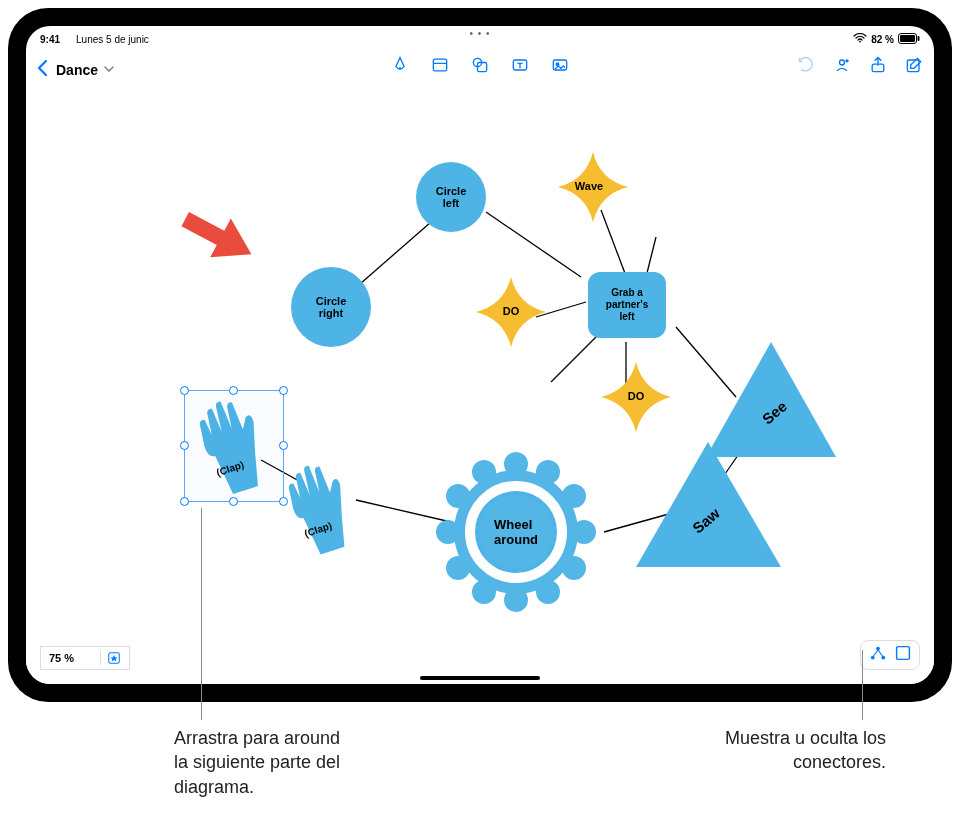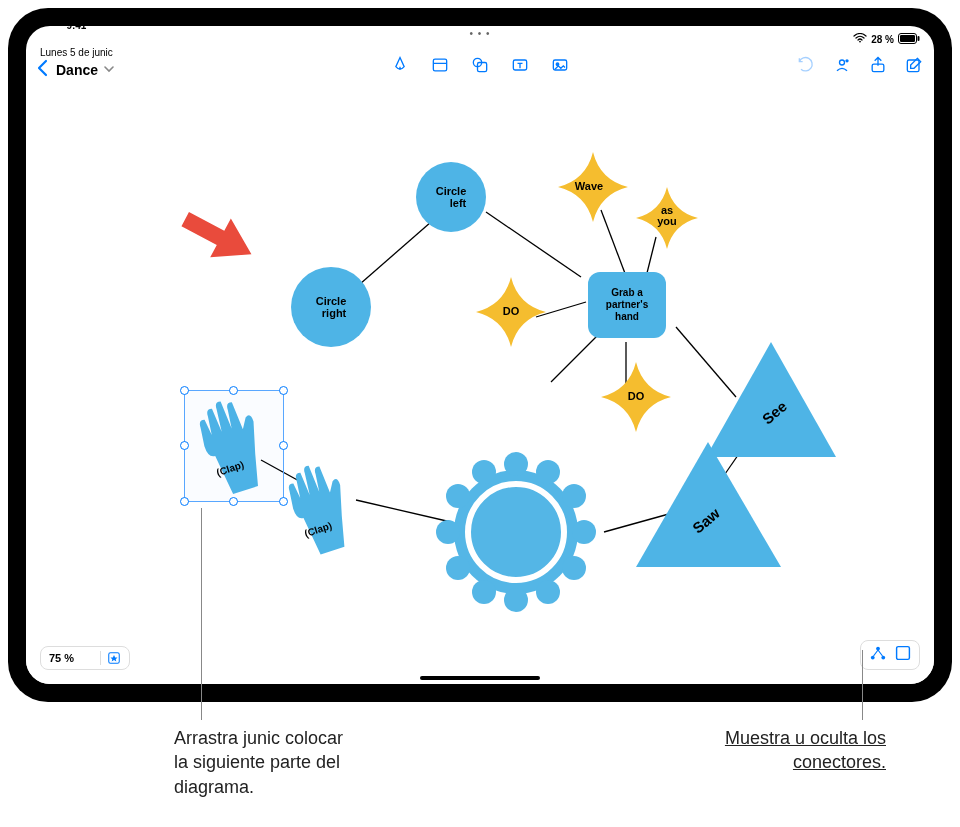--- a/index.html
+++ b/index.html
@@ -28,21 +28,21 @@
     overflow: hidden;
   }
   .statusbar {
     display: flex;
     justify-content: space-between;
     align-items: center;
     font-size: 10px;
     padding: 4px 14px 0 14px;
     height: 22px;
   }
-  .statusbar .left { display:flex; gap:16px; align-items:center; font-weight:600;flex-direction:column; }
+  .statusbar .left { display:flex; gap:16px; align-items:center; font-weight:600; }
   .statusbar .right { display:flex; gap:4px; align-items:center; font-weight:600; }
   .toolbar {
     display: flex;
     align-items: center;
     height: 34px;
     padding: 0 10px;
     gap: 10px;
   }
   .toolbar .tb-left { display:flex; align-items:center; gap:4px; flex:1;margin-top:10px; }
   .toolbar .tb-center { display:flex; align-items:center; gap:20px; justify-content:center; flex:2; color:#007aff; }
@@ -53,41 +53,41 @@
   .tool-icon { width:20px; height:20px; display:flex; align-items:center; justify-content:center; }
   .tool-icon svg { width:20px; height:20px; stroke:#007aff; fill:none; stroke-width:1.6; }
   .canvas {
     position: absolute;
     top: 56px; left:0; right:0; bottom:0;
     background:#fff;
   }
   .bottom-left-ctrl {
     position:absolute; bottom:14px; left:14px;
     display:flex; align-items:center; gap:24px;
-    background:#fff; border:1px solid #ddd; border-radius:8px;
+    background:#fff; border:1px solid #ddd; border-radius:0;
     padding:4px 8px; font-size:11px; font-weight:600;
   }
   .star-btn { color:#007aff; display:flex; align-items:center; border-left:1px solid #ddd; padding-left:6px; margin-left:2px;}
   .bottom-right-ctrl {
     position:absolute; bottom:14px; right:14px;
     display:flex; align-items:center; gap:8px;
     background:#fff; border:1px solid #ddd; border-radius:8px;
     padding:4px 8px;
   }
   .home-indicator {
     position:absolute; bottom:4px; left:50%; transform:translateX(-50%);
     width:120px; height:4px; background:#000; border-radius:3px;
   }
   .top-dots {
     position:absolute; top:0; left:50%; transform:translateX(-50%);
     color:#666; font-size:10px; letter-spacing:1px; padding-top:2px;
   }
   
   .node { position:absolute; display:flex; align-items:center; justify-content:center; text-align:center; font-size:11px; font-weight:600; }
-  .circle-node { background:#4eb4e6; border-radius:50%; color:#000;text-align:right; }
+  .circle-node { background:#4eb4e6; border-radius:50%; color:#000; }
   .rsquare-node { background:#4eb4e6; border-radius:12px; color:#000; padding:6px; }
   .star4 { width:70px; height:70px; }
   .star4 svg { width:100%; height:100%; }
   .star-label { position:absolute; font-size:11px; font-weight:700; color:#000; }
   .wheel-ring {
     position:absolute; display:flex; align-items:center; justify-content:center;
   }
   .wheel-outer {
     width:160px; height:160px; position:relative;
   }
@@ -131,21 +131,21 @@
         <span>9:41</span>
         <span style="font-weight:400;">Lunes 5 de junic</span>
       </div>
       <div class="right">
         <span>
           <svg width="14" height="10" viewBox="0 0 14 10">
               <path d="M1 3 Q7 -2 13 3 M3 5 Q7 1.5 11 5 M5 7 Q7 5 9 7" stroke="#000" fill="none" stroke-width="1.2" stroke-linecap="round"></path>
               <circle cx="7" cy="8.6" r="0.9" fill="#000"></circle>
             </svg>
         </span>
-        <span>28 %</span>
+        <span>82 %</span>
         <span>
           <svg width="22" height="11" viewBox="0 0 22 11">
               <rect x="0.5" y="0.5" width="18" height="10" rx="2.5" stroke="#000" fill="none"></rect>
               <rect x="2" y="2" width="15" height="7" rx="1.2" fill="#000"></rect>
               <rect x="19.5" y="3" width="2" height="5" rx="1" fill="#000"></rect>
             </svg>
         </span>
       </div>
     </div>
 
@@ -255,43 +255,36 @@
 
       <div class="node circle-node" style="left:265px; top:185px; width:80px; height:80px; white-space:pre-line;">Circle
 right</div>
 
       <div class="node star4" style="left:532px; top:70px;">
         <svg viewBox="0 0 70 70">
             <path d="M35 0 Q42 28 70 35 Q42 42 35 70 Q28 42 0 35 Q28 28 35 0 Z" fill="#f5bd2f"></path>
           </svg>
         <span class="star-label" style="top:28px; left:0; right:8px; text-align:center;">Wave</span>
       </div>
-      <div class="node star4" style="left:610px; top:105px; width:62px; height:62px; white-space:pre-line;">
-        <svg viewBox="0 0 70 70" width="62" height="62">
-            <path d="M35 0 Q42 28 70 35 Q42 42 35 70 Q28 42 0 35 Q28 28 35 0 Z" fill="#f5bd2f"></path>
-          </svg>
-        <span class="star-label" style="top:18px; left:0; right:0; text-align:center; line-height:1; white-space:pre-line;">as
-you</span>
-      </div>
       <div class="node star4" style="left:450px; top:195px;">
         <svg viewBox="0 0 70 70">
             <path d="M35 0 Q42 28 70 35 Q42 42 35 70 Q28 42 0 35 Q28 28 35 0 Z" fill="#f5bd2f"></path>
           </svg>
         <span class="star-label" style="top:28px; left:0; right:0; text-align:center;">DO</span>
       </div>
       <div class="node star4" style="left:575px; top:280px;">
         <svg viewBox="0 0 70 70">
             <path d="M35 0 Q42 28 70 35 Q42 42 35 70 Q28 42 0 35 Q28 28 35 0 Z" fill="#f5bd2f"></path>
           </svg>
         <span class="star-label" style="top:28px; left:0; right:0; text-align:center;">DO</span>
       </div>
 
       <div class="node rsquare-node" style="left:562px; top:190px; width:78px; height:66px; font-size:10px; line-height:1.2; white-space:pre-line;">Grab a
 partner's
-hand</div>
+left</div>
 
       <div class="tri" style="left:680px; top:260px;">
         <svg width="130" height="115" viewBox="0 0 130 115">
             <polygon points="65,0 130,115 0,115" fill="#4eb4e6"></polygon>
           </svg>
         <span class="tri-label" style="left:55px; top:62px;">See</span>
       </div>
       <div class="tri" style="left:610px; top:360px;">
         <svg width="145" height="125" viewBox="0 0 145 125">
             <polygon points="72,0 145,125 0,125" fill="#4eb4e6"></polygon>
@@ -317,20 +310,22 @@
                     <circle cx="48" cy="140" r="12"></circle>
                     <circle cx="22" cy="116" r="12"></circle>
                   <circle cx="12" cy="80" r="12"></circle>
                     <circle cx="22" cy="44" r="12"></circle>
                     <circle cx="48" cy="20" r="12"></circle>
                 </g>
               </g>
               <circle cx="80" cy="80" r="48" fill="none" stroke="#fff" stroke-width="6"></circle>
             </svg>
           </div>
+          <div class="wheel-inner" style="white-space:pre-line;">Wheel
+around</div>
         </div>
       </div>
 
       <div class="hand" style="left:250px; top:370px;">
         <svg width="90" height="110" viewBox="0 0 90 110">
           <g transform="rotate(-18 45 55)">
           <path d="M30 100 L25 60 Q18 60 18 48 L20 30 Q20 22 26 24 L28 40 L30 22 Q30 14 36 16 L38 40 L40 18 Q40 10 46 12 L48 40 L50 22 Q50 14 56 16 L58 44 L64 34 Q70 30 70 40 L62 70 L55 100 Z" fill="#4eb4e6"></path>
           </g>
         </svg>
         <span class="hand-label" style="left:28px; top:72px;">(Clap)</span>
@@ -380,19 +375,19 @@
         </span>
       </div>
 
     </div>
 
     <div class="home-indicator"></div>
   </div>
 </div>
 
 <div class="callout-line" style="left:201px; top:508px; height:212px;"></div>
-<div class="callout-text" style="left:174px; top:726px; white-space:pre-line;">Arrastra junic colocar
+<div class="callout-text" style="left:174px; top:726px; white-space:pre-line;">Arrastra para around
 la siguiente parte del
 diagrama.</div>
 
 <div class="callout-line" style="left:862px; top:650px; height:70px;"></div>
-<div class="callout-text right" style="right:74px; top:726px; white-space:pre-line;text-decoration:underline;">Muestra u oculta los
+<div class="callout-text right" style="right:74px; top:726px; white-space:pre-line;">Muestra u oculta los
 conectores.</div>
 
 </body></html>

